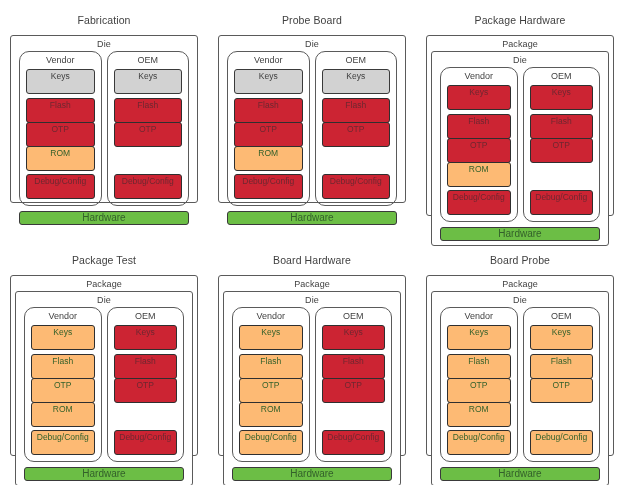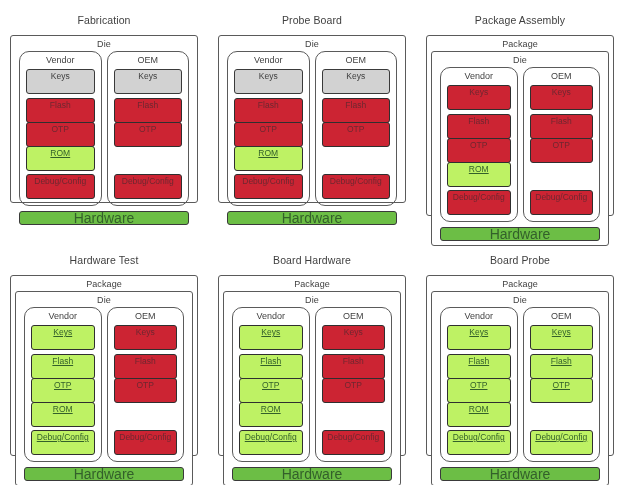--- a/index.html
+++ b/index.html
@@ -93,31 +93,31 @@
     height:25px;
     line-height:12px;
     font-size:8.5px;
     text-align:center;
     letter-spacing:0px;
     overflow:hidden;
     white-space:nowrap;
   }
   .blk + .blk{margin-top:-1px;}
   .blk.red{background:#cc2433;color:#6e2730;border-color:#2f2f2f;}
-  .blk.green{background:#bef264;color:#33602a;border-color:#2f2f2f;text-decoration:underline;}
+  .blk.green{background:#fdba74;color:#33602a;border-color:#2f2f2f;}
   .blk.gray{background:#d2d2d2;color:#3d3d3d;border-color:#3a3a3a;}
   .hardware{
     margin:5px 4px 0;
     border:1px solid #3a3a3a;
     border-radius:3px;
     background:#6cbe45;
     color:#33602a;
     height:14px;
     line-height:12px;
-    font-size:14px;
+    font-size:10px;
     text-align:center;
     box-sizing:border-box;
   }
 </style>
 </head>
 <body>
 
 <div class="grid" id="grid">
     <div class="panel">
       <div class="panel-title">Fabrication</div>
@@ -193,21 +193,21 @@
                 <div class="spacer"></div>
                 <div class="blk red">Debug/Config</div>
               </div>
             </div>
             <div class="hardware">Hardware</div>
           </div>
         </div>
       </div>
     </div>
     <div class="panel">
-      <div class="panel-title">Package Assembly</div>
+      <div class="panel-title">Package Hardware</div>
       <div style="width:100%;height:181px;display:flex;">
         <div class="frame package-frame" style="flex:1;">
           <div class="frame-label">Package</div>
           <div class="frame die-frame" style="flex:1;">
             <div class="frame-label">Die</div>
             <div class="die-inner">
               <div class="cols">
                 <div class="col">
                   <div class="col-label">Vendor</div>
                   <div class="block-stack">
@@ -236,21 +236,21 @@
                   <div class="blk red">Debug/Config</div>
                 </div>
               </div>
               <div class="hardware">Hardware</div>
             </div>
           </div>
         </div>
       </div>
     </div>
     <div class="panel">
-      <div class="panel-title">Hardware Test</div>
+      <div class="panel-title">Package Test</div>
       <div style="width:100%;height:181px;display:flex;">
         <div class="frame package-frame" style="flex:1;">
           <div class="frame-label">Package</div>
           <div class="frame die-frame" style="flex:1;">
             <div class="frame-label">Die</div>
             <div class="die-inner">
               <div class="cols">
                 <div class="col">
                   <div class="col-label">Vendor</div>
                   <div class="block-stack">

